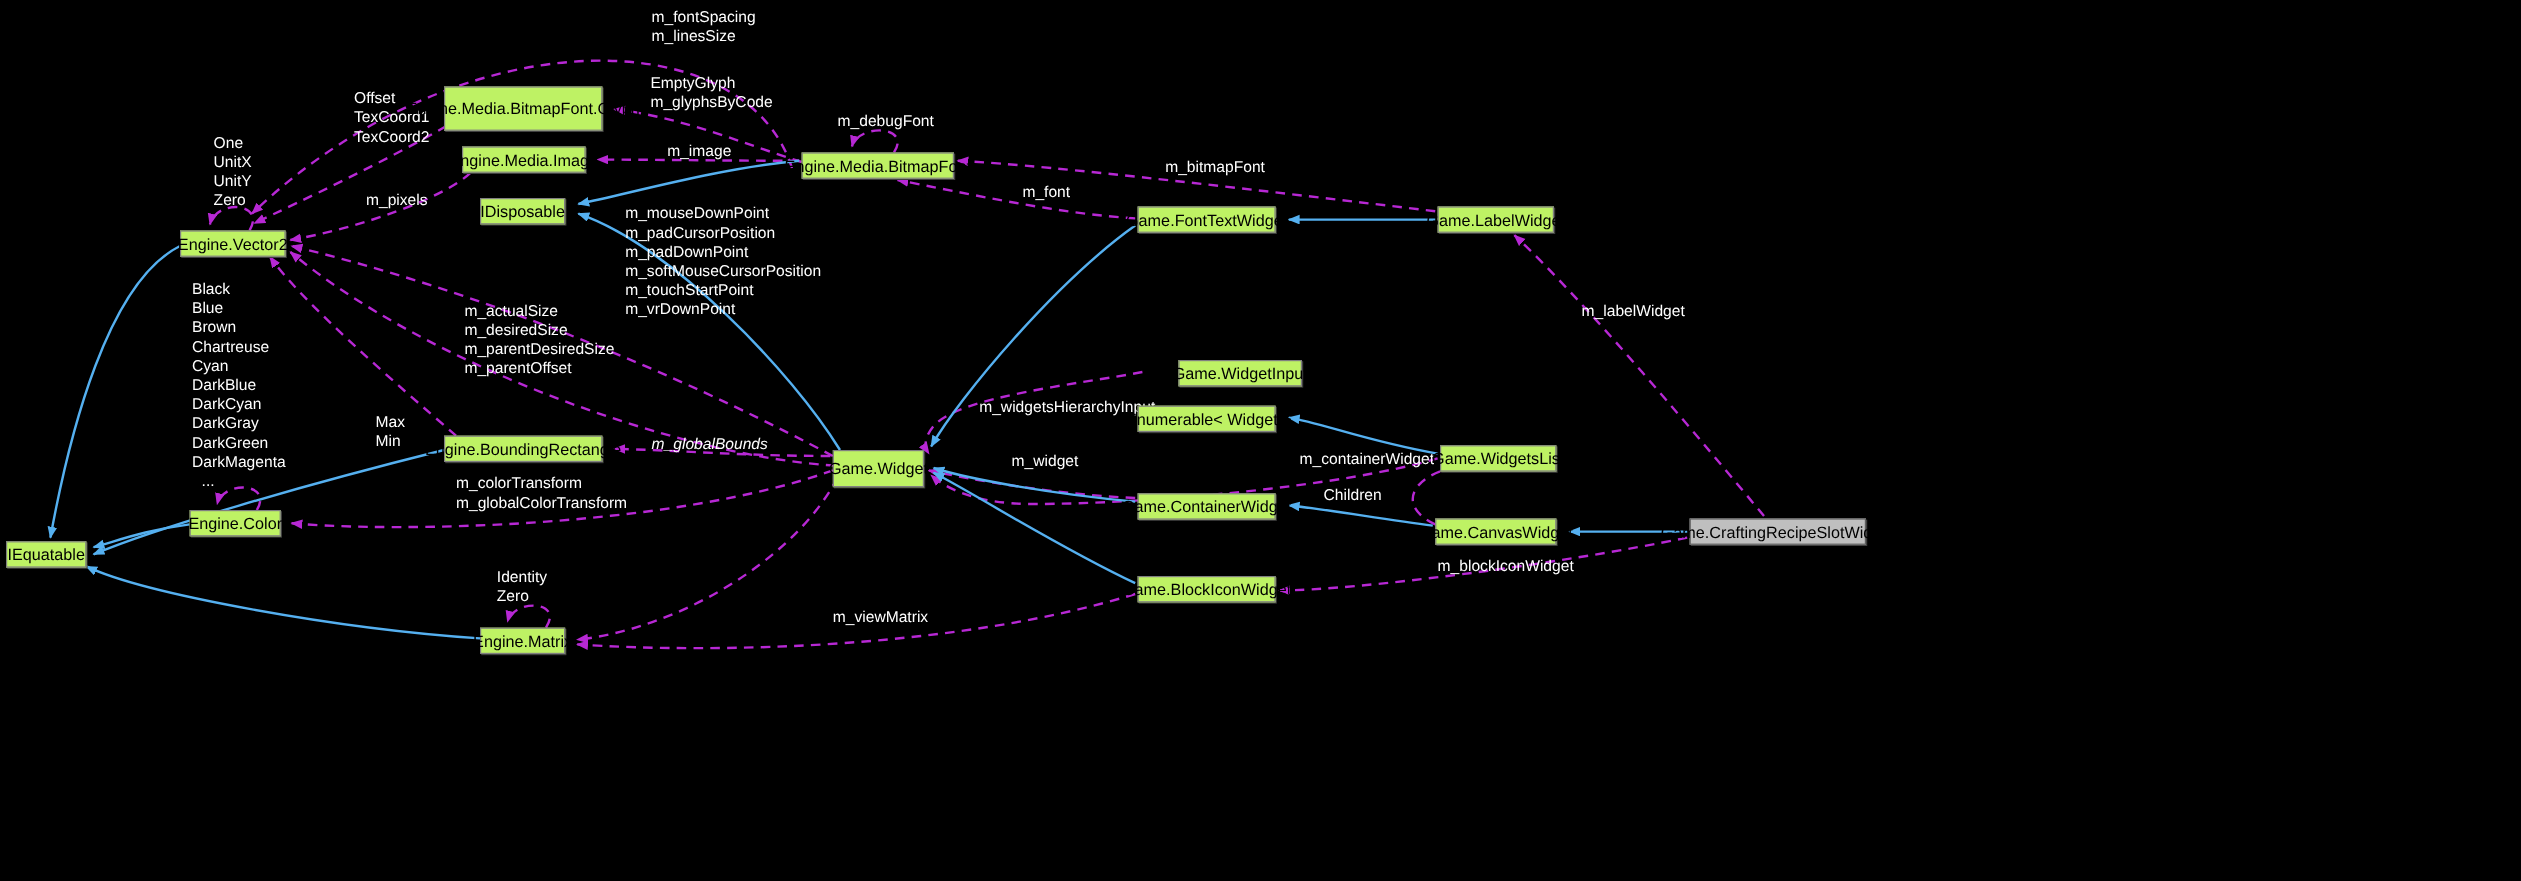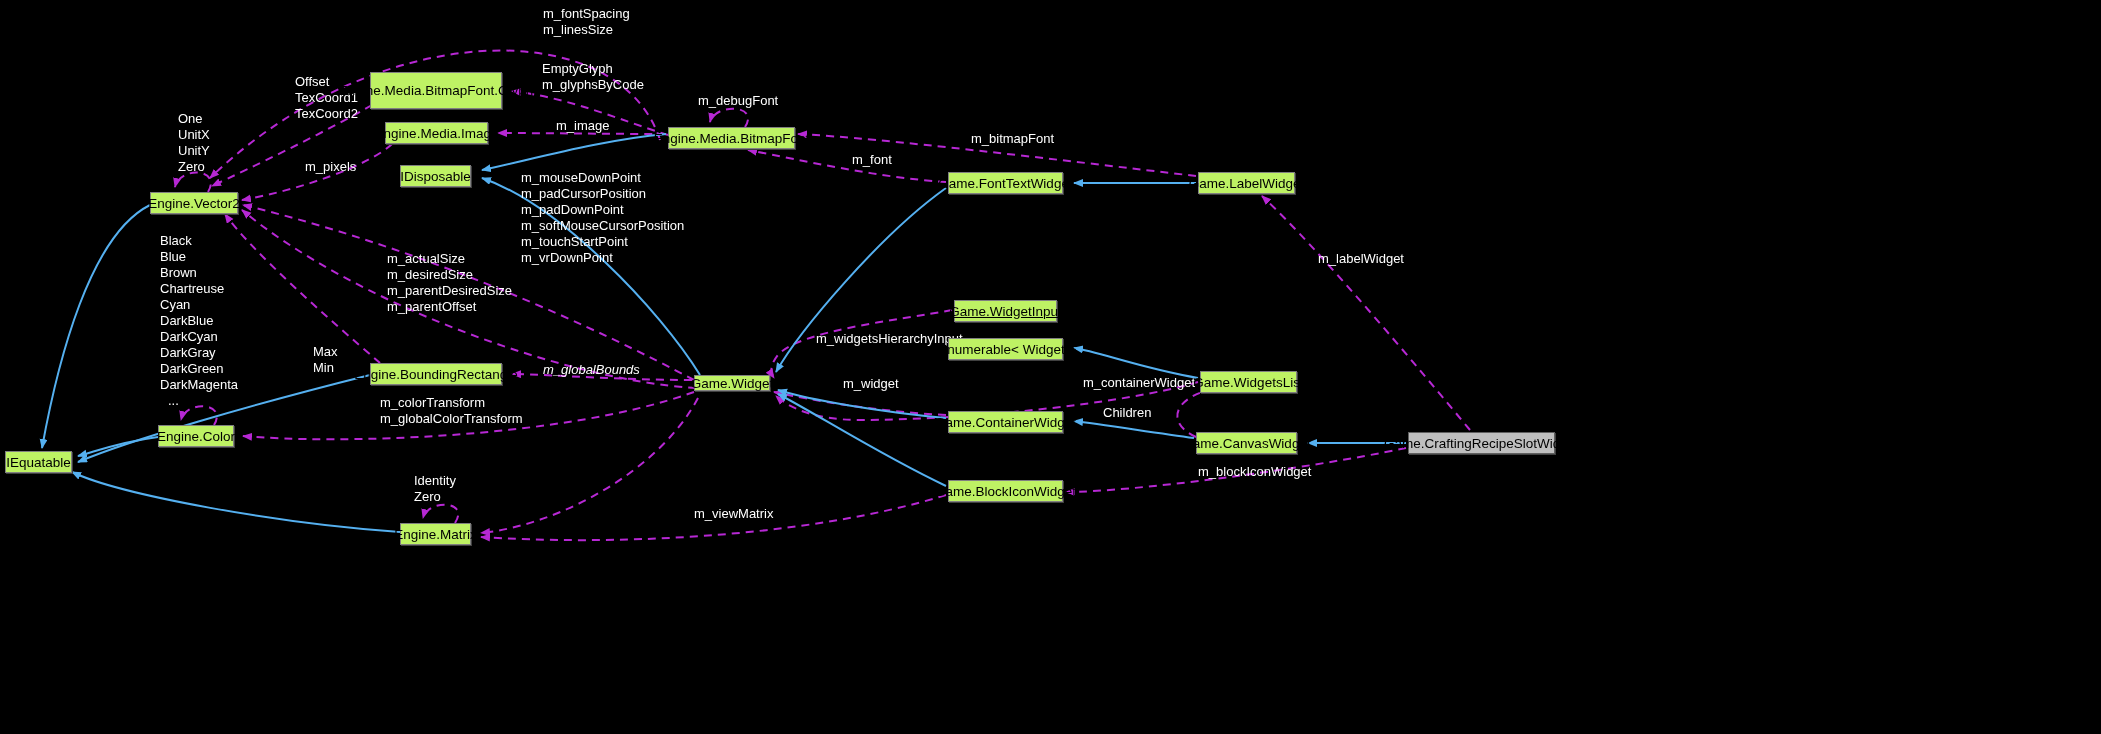--- a/index.html
+++ b/index.html
@@ -166,29 +166,29 @@
   </div>
 
   <div class="node" style="left:370px;top:363px;width:132px;height:22px;">
     <span>Engine.BoundingRectangle</span>
   </div>
 
   <div class="node" style="left:400px;top:523px;width:71px;height:22px;">
     <span>Engine.Matrix</span>
   </div>
 
-  <div class="node" style="left:694px;top:375px;width:76px;height:16px;">
+  <div class="node" style="left:694px;top:375px;width:76px;height:31px;">
     <span>Game.Widget</span>
   </div>
 
   <div class="node" style="left:948px;top:172px;width:115px;height:22px;">
     <span>Game.FontTextWidget</span>
   </div>
 
-  <div class="node" style="left:954px;top:300px;width:103px;height:22px;text-decoration:underline;">
+  <div class="node" style="left:982px;top:300px;width:103px;height:22px;">
     <span>Game.WidgetInput</span>
   </div>
 
   <div class="node" style="left:948px;top:338px;width:115px;height:22px;">
     <span>IEnumerable&lt; Widget &gt;</span>
   </div>
 
   <div class="node" style="left:948px;top:411px;width:115px;height:22px;">
     <span>Game.ContainerWidget</span>
   </div>

